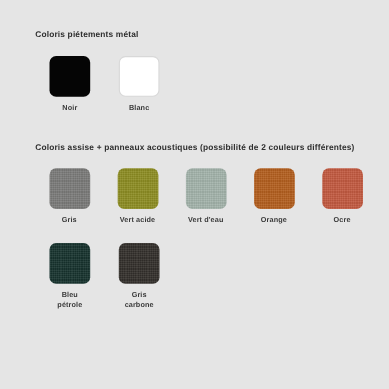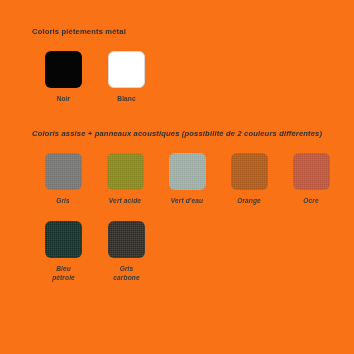--- a/index.html
+++ b/index.html
@@ -11,28 +11,28 @@
     width: 354px;
     height: 354px;
     overflow: hidden;
     font-family: "Liberation Sans", sans-serif;
     -webkit-font-smoothing: antialiased;
   }
   .page {
     position: relative;
     width: 354px;
     height: 354px;
-    background: #f97316;
+    background: #e5e5e5;
     box-sizing: border-box;
     padding: 0 12px 0 32px;
   }
 
   .section { position: relative; }
   .section-metal { padding-top: 26px; }
-  .section-fabric { padding-top: 24px; font-style: italic; }
+  .section-fabric { padding-top: 24px; }
 
   .section-title {
     font-size: 7.6px;
     font-weight: bold;
     color: #2f2f2f;
     letter-spacing: 0.15px;
     line-height: 11px;
     margin: 0 0 14px 0;
     white-space: nowrap;
   }

